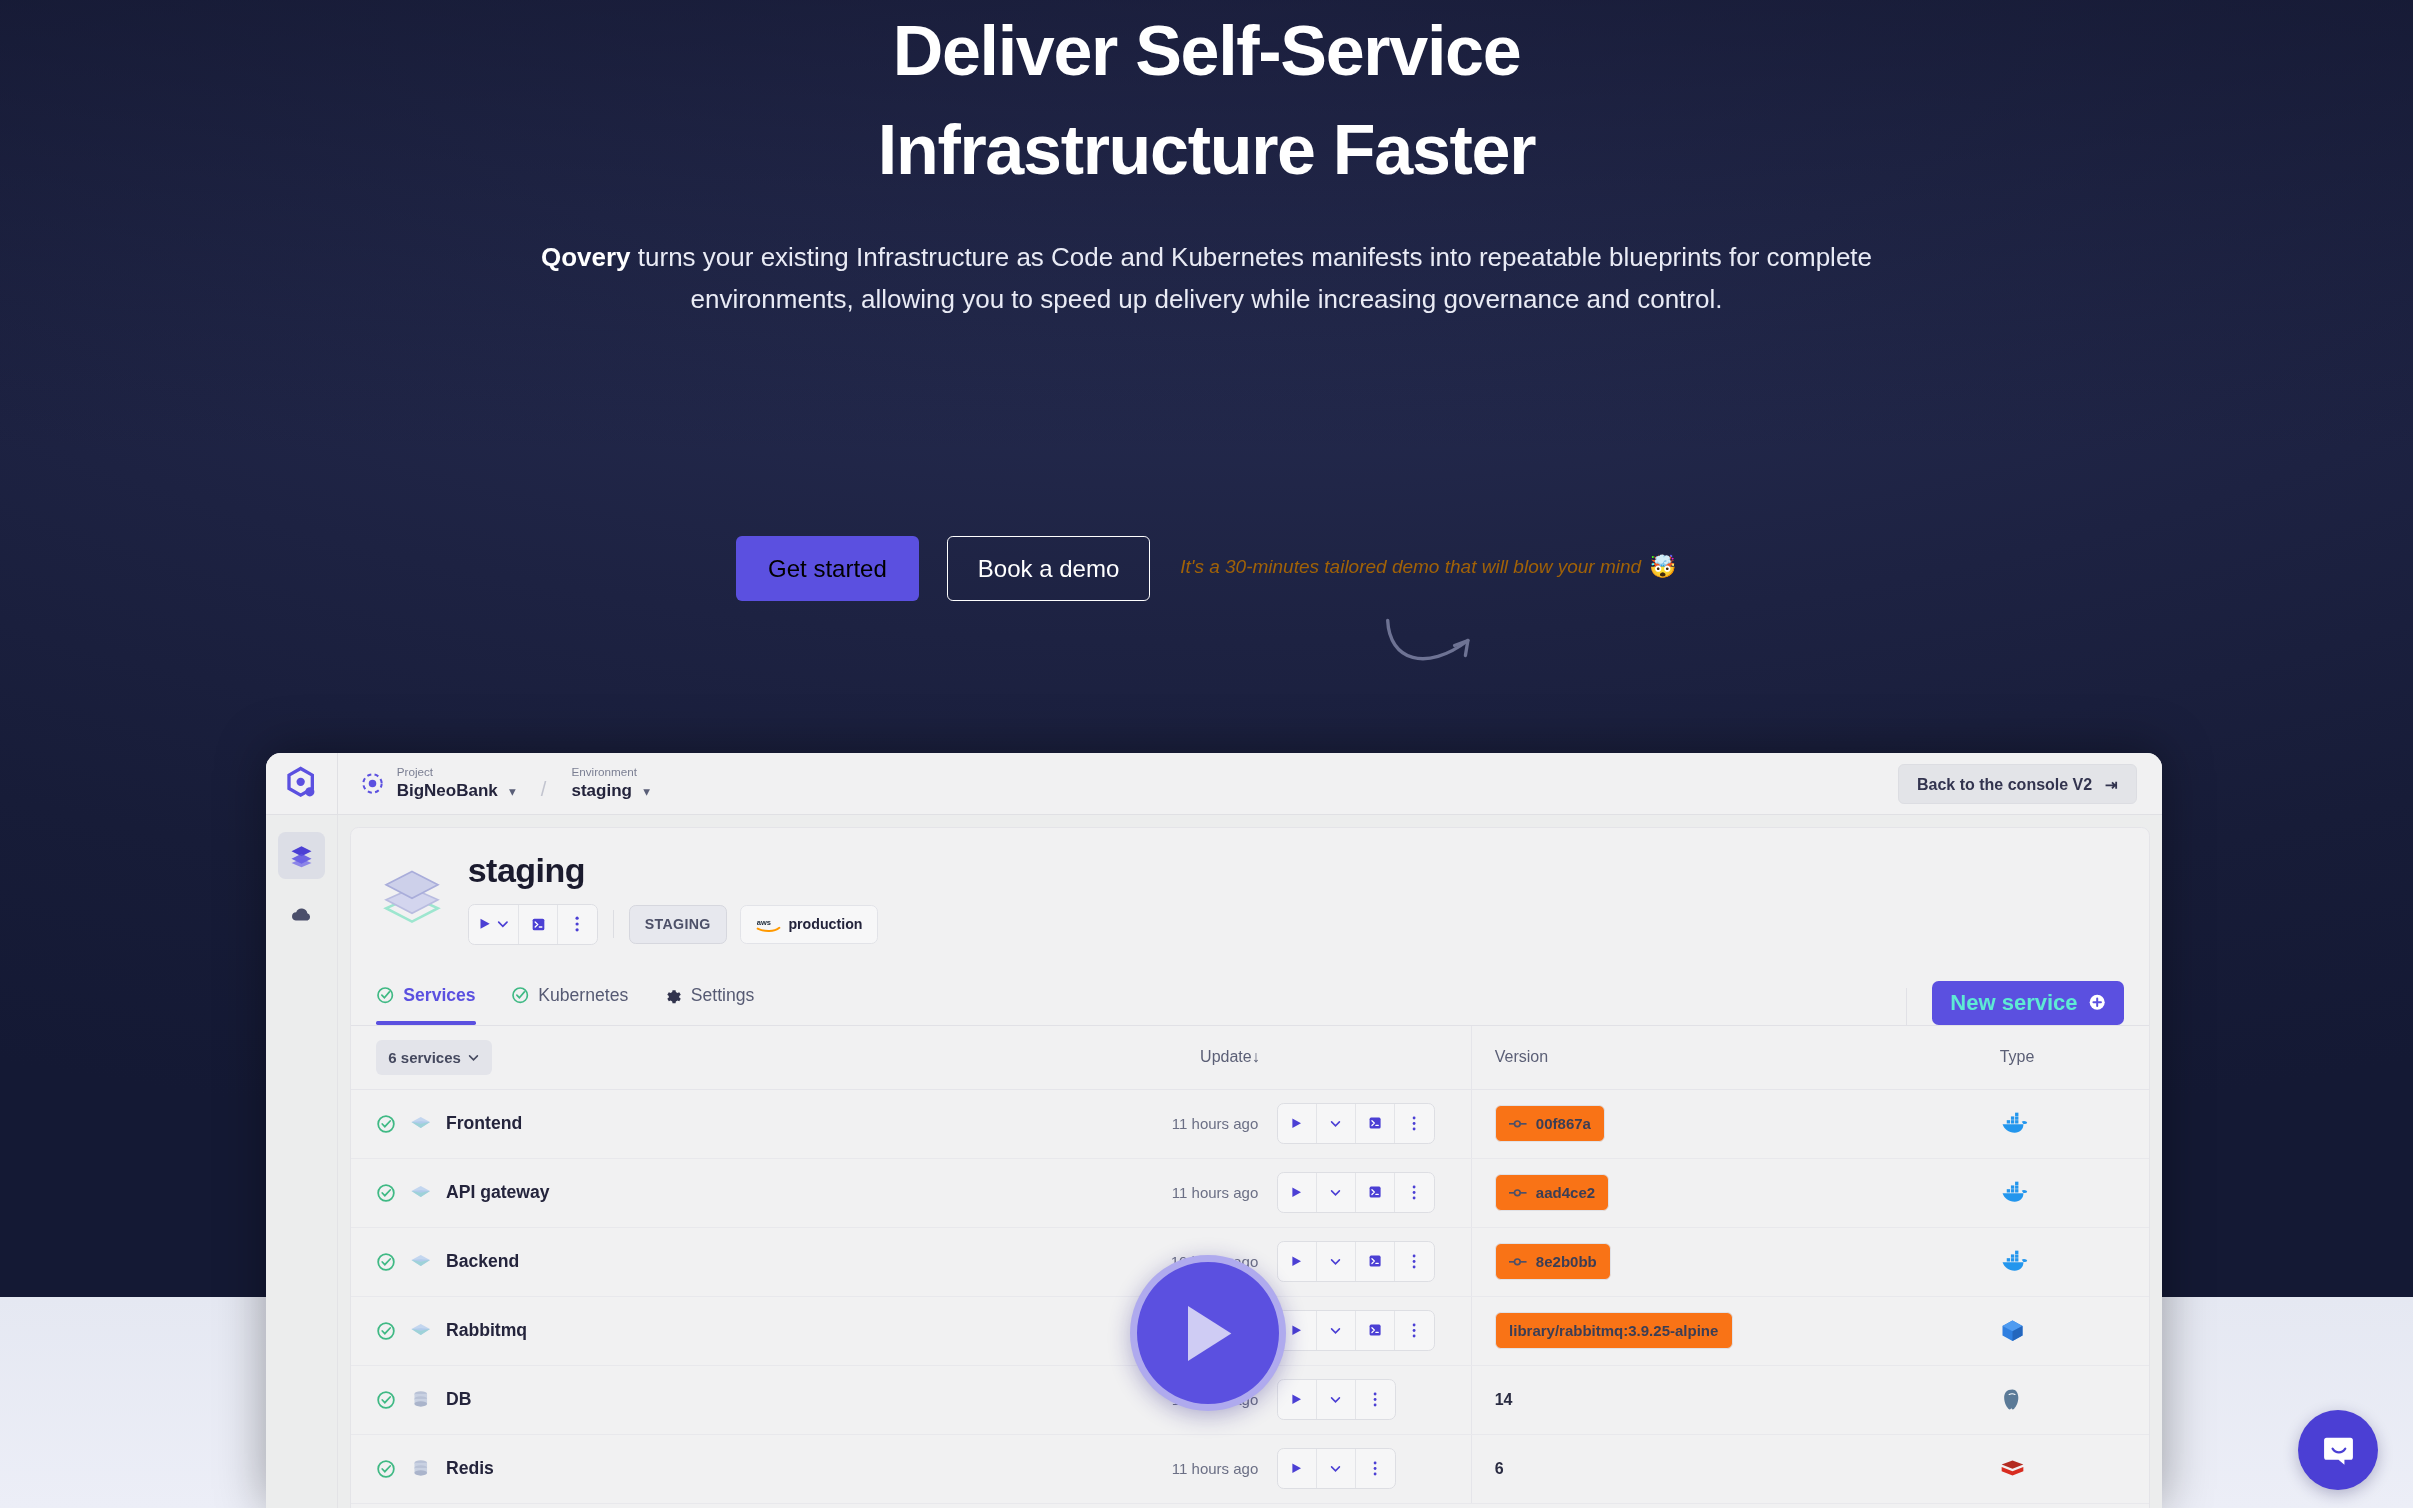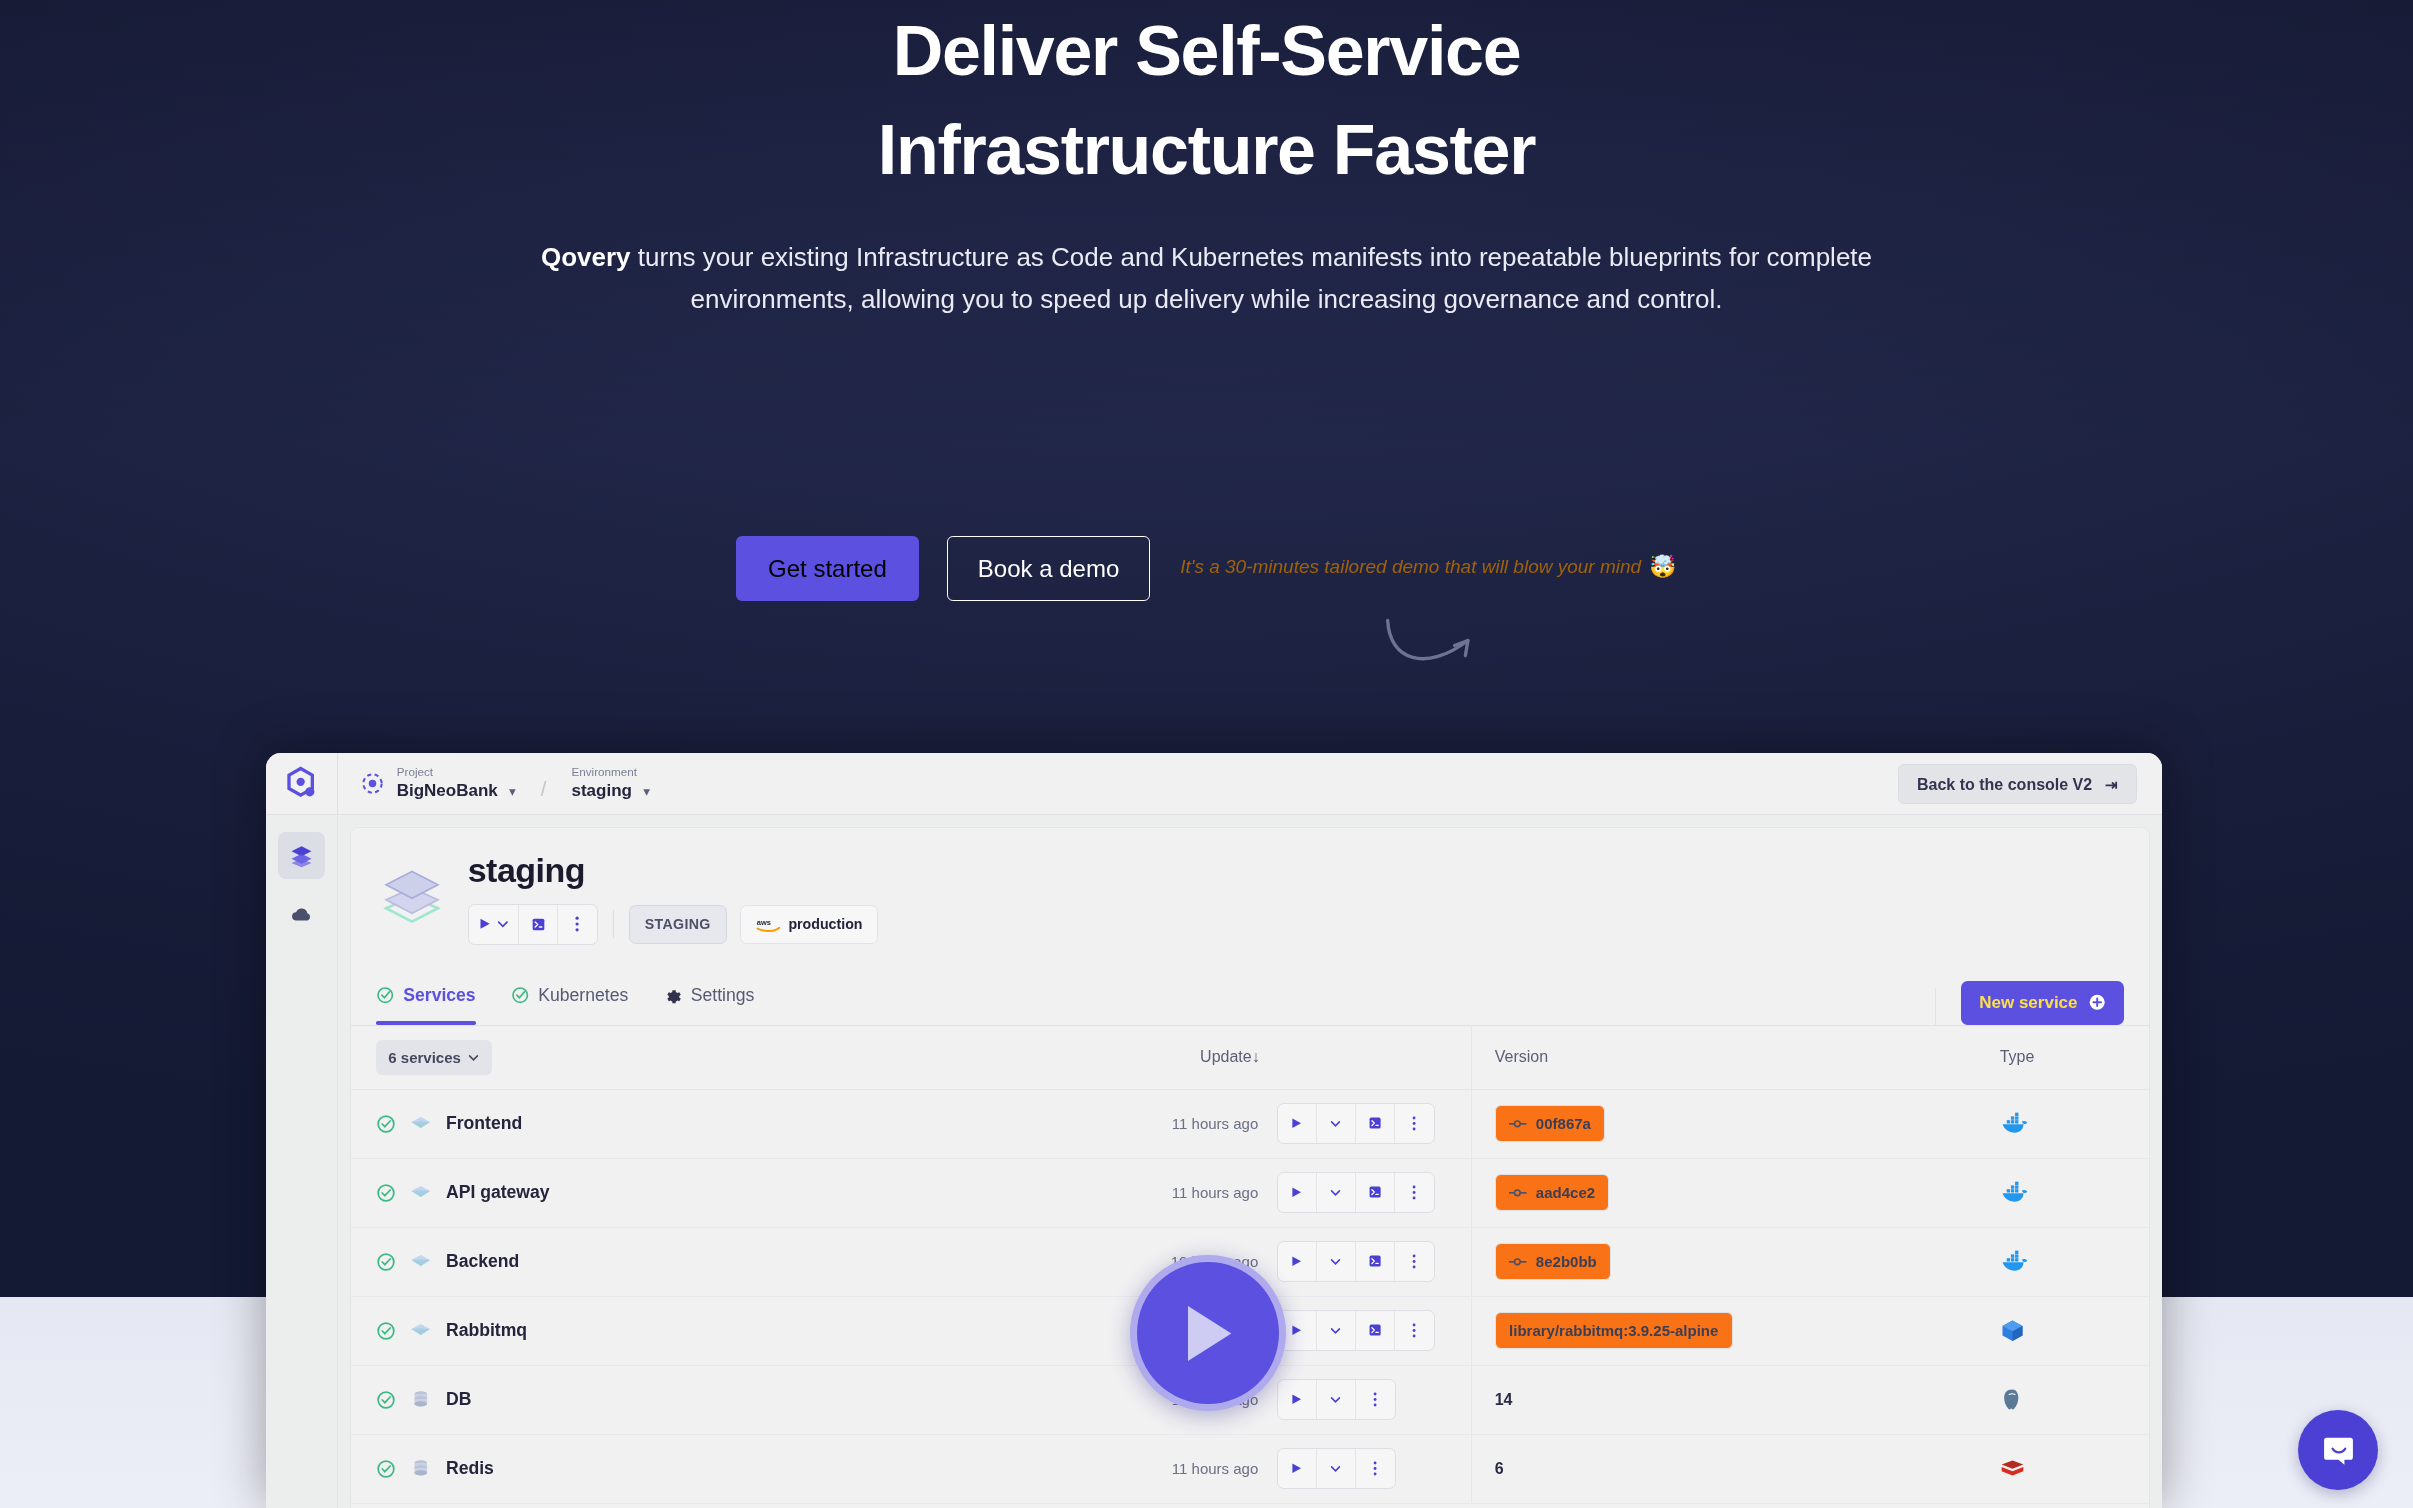--- a/index.html
+++ b/index.html
@@ -192,21 +192,21 @@
     height:59px; margin-right:35px; cursor:pointer;
     font-size:17.6px; color:#565a73; position:relative;
   }
   .tab.active{ color:#5b50e0; font-weight:600; }
   .tab.active:after{
     content:""; position:absolute; left:0; right:0; bottom:0; height:3.4px; background:#5b50e0; border-radius:1.7px;
   }
   .tabs-spacer{ flex:1; }
   .tabs-divider{ width:0.8px; height:37px; background:#e1e1e6; margin-right:25px; }
   .btn-new-service{
-    background:#5b50e0; color:#fde047; font-size:17px; font-weight:600;
+    background:#5b50e0; color:#5eead4; font-size:22px; font-weight:600;
     border:none; border-radius:6.7px; height:44px; padding:0 18.4px;
     display:flex; align-items:center; gap:10px; cursor:pointer;
     font-family:"Liberation Sans", sans-serif;
   }
 
   
   .tbl{ padding:0; }
   .tbl-head{
     display:flex; align-items:center; height:64px;
     border-bottom:0.8px solid #e5e5ea; padding-left:25px;

